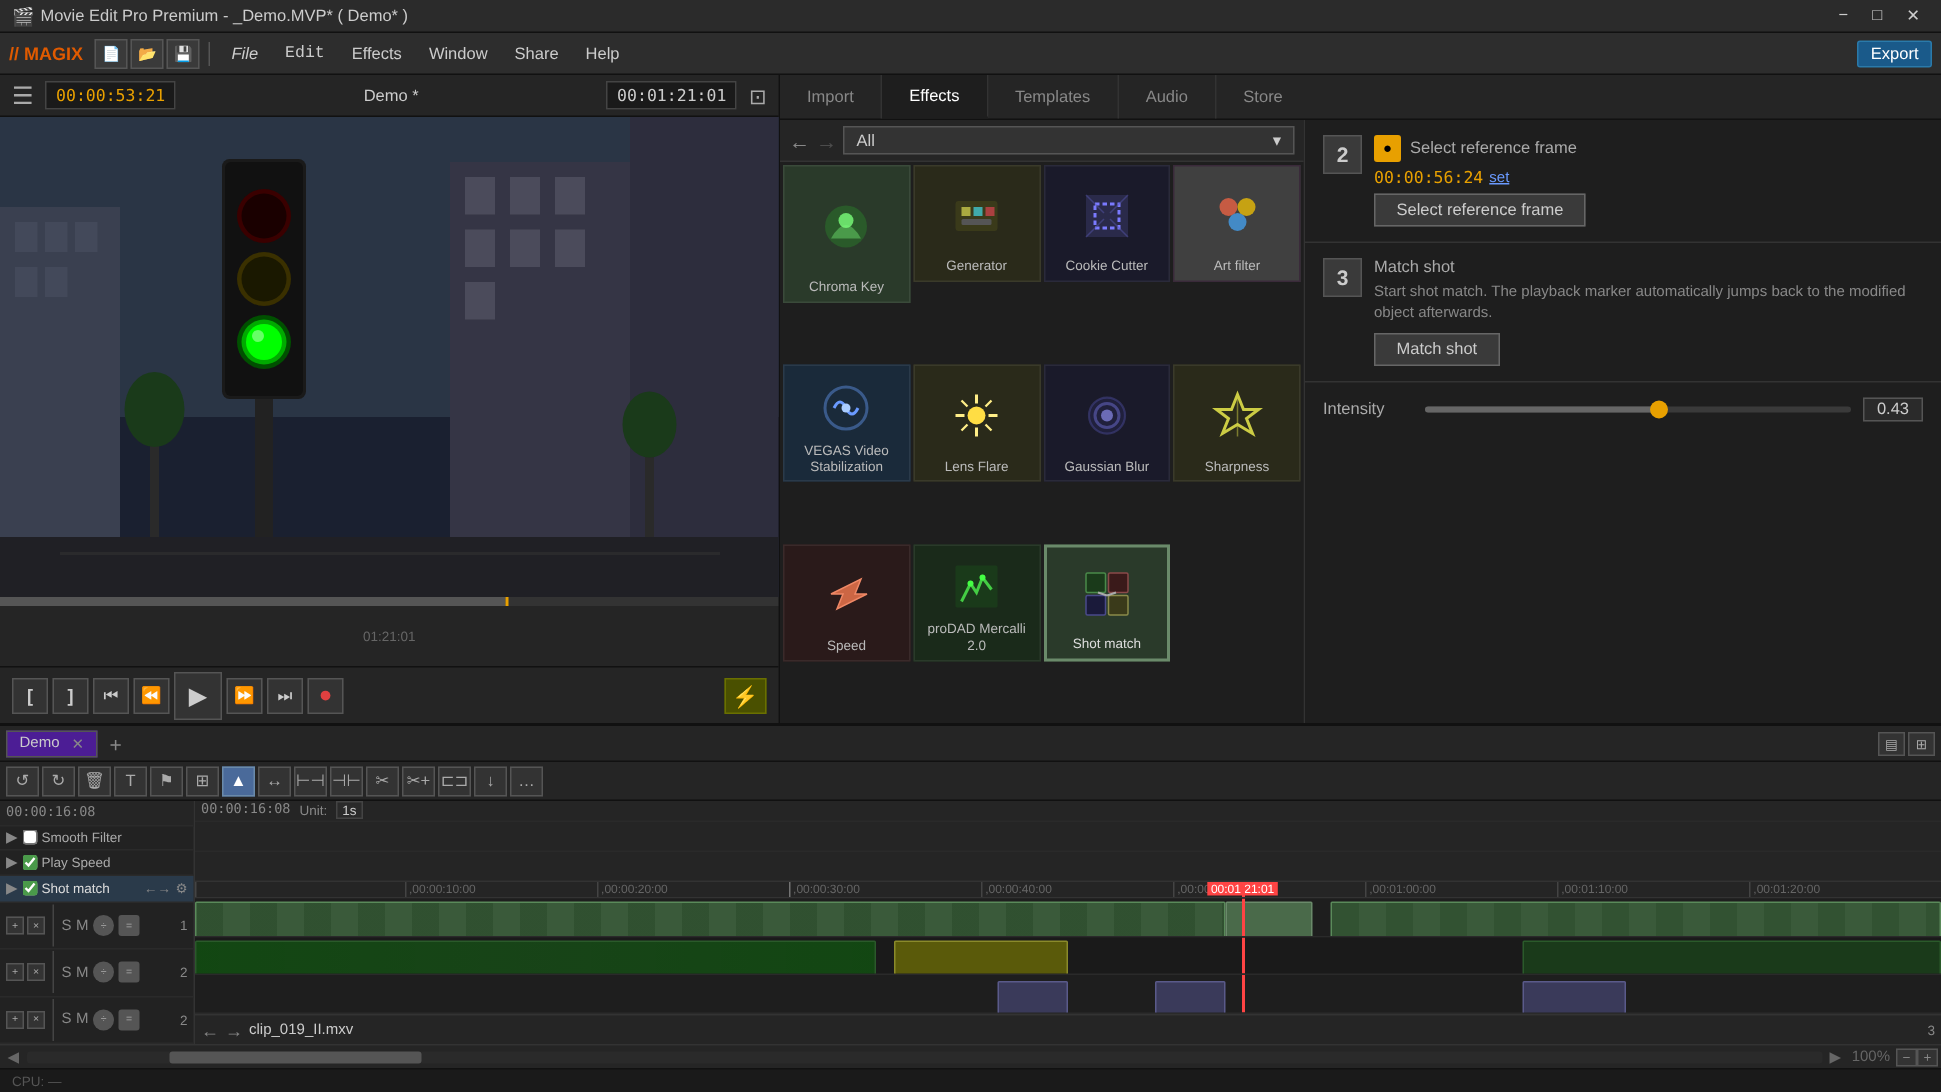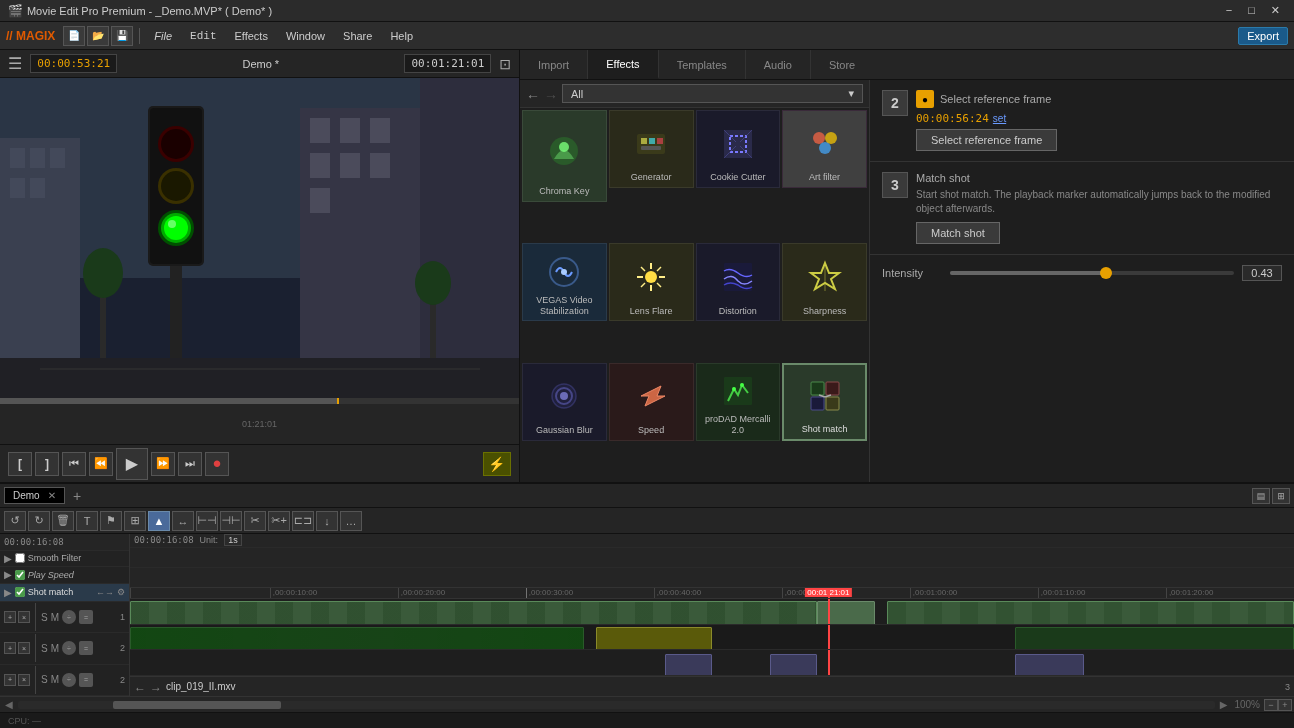--- a/index.html
+++ b/index.html
@@ -239,52 +239,41 @@
                   <line x1="26" y1="18" x2="32" y2="18" stroke="#ffee88" stroke-width="2"></line>
                   <line x1="8" y1="8" x2="12" y2="12" stroke="#ffee88" stroke-width="1.5"></line>
                   <line x1="24" y1="24" x2="28" y2="28" stroke="#ffee88" stroke-width="1.5"></line>
                   <line x1="28" y1="8" x2="24" y2="12" stroke="#ffee88" stroke-width="1.5"></line>
                   <line x1="8" y1="28" x2="12" y2="24" stroke="#ffee88" stroke-width="1.5"></line>
                 </svg>
             </div>
             <span style="font-size:9px;color:#bbb;text-align:center;line-height:1.2;">Lens Flare</span>
           </div>
 
-          <div style="background:#1a1a2a;border:1px solid #2a2a3a;padding:4px;display:flex;flex-direction:column;align-items:center;justify-content:flex-end;cursor:pointer;height:78px;">
-            <div style="flex:1;display:flex;align-items:center;justify-content:center;">
-              <svg width="36" height="36" viewBox="0 0 36 36">
-                  <rect x="4" y="4" width="28" height="28" fill="#1a1a3a" rx="1"></rect>
-                  <path d="M4 12 Q10 8 18 14 Q26 20 32 16" stroke="#6666ff" stroke-width="1.5" fill="none"></path>
-                  <path d="M4 20 Q12 14 18 22 Q24 28 32 22" stroke="#8888ff" stroke-width="1.5" fill="none"></path>
-                  <path d="M4 26 Q10 22 18 26 Q26 32 32 28" stroke="#4444cc" stroke-width="1.5" fill="none"></path>
-                </svg>
-            </div>
-            <span style="font-size:9px;color:#bbb;text-align:center;line-height:1.2;">Distortion</span>
-          </div>
-
-          <div style="background:#2a2a1a;border:1px solid #3a3a2a;padding:4px;display:flex;flex-direction:column;align-items:center;justify-content:flex-end;cursor:pointer;height:78px;">
-            <div style="flex:1;display:flex;align-items:center;justify-content:center;">
-              <svg width="36" height="36" viewBox="0 0 36 36">
-                  <path d="M18 4 L22 14 L32 14 L24 20 L28 30 L18 24 L8 30 L12 20 L4 14 L14 14 Z" fill="none" stroke="#cccc44" stroke-width="2"></path>
-                  <path d="M18 4 L18 32" stroke="#cccc44" stroke-width="1" opacity="0.5"></path>
-                </svg>
-            </div>
-            <span style="font-size:9px;color:#bbb;text-align:center;line-height:1.2;">Sharpness</span>
-          </div>
 
           <div style="background:#1a1a2a;border:1px solid #2a2a3a;padding:4px;display:flex;flex-direction:column;align-items:center;justify-content:flex-end;cursor:pointer;height:78px;">
             <div style="flex:1;display:flex;align-items:center;justify-content:center;">
               <svg width="36" height="36" viewBox="0 0 36 36">
                   <circle cx="18" cy="18" r="12" fill="none" stroke="#5555aa" stroke-width="1.5" opacity="0.4"></circle>
                   <circle cx="18" cy="18" r="8" fill="none" stroke="#6666bb" stroke-width="2" opacity="0.6"></circle>
                   <circle cx="18" cy="18" r="4" fill="#8888dd" opacity="0.8"></circle>
                   <circle cx="18" cy="18" r="12" fill="#4444aa" opacity="0.15"></circle>
                 </svg>
             </div>
             <span style="font-size:9px;color:#bbb;text-align:center;line-height:1.2;">Gaussian Blur</span>
+          </div>
+
+          <div style="background:#2a2a1a;border:1px solid #3a3a2a;padding:4px;display:flex;flex-direction:column;align-items:center;justify-content:flex-end;cursor:pointer;height:78px;">
+            <div style="flex:1;display:flex;align-items:center;justify-content:center;">
+              <svg width="36" height="36" viewBox="0 0 36 36">
+                  <path d="M18 4 L22 14 L32 14 L24 20 L28 30 L18 24 L8 30 L12 20 L4 14 L14 14 Z" fill="none" stroke="#cccc44" stroke-width="2"></path>
+                  <path d="M18 4 L18 32" stroke="#cccc44" stroke-width="1" opacity="0.5"></path>
+                </svg>
+            </div>
+            <span style="font-size:9px;color:#bbb;text-align:center;line-height:1.2;">Sharpness</span>
           </div>
 
           <div style="background:#2a1a1a;border:1px solid #3a2a2a;padding:4px;display:flex;flex-direction:column;align-items:center;justify-content:flex-end;cursor:pointer;height:78px;">
             <div style="flex:1;display:flex;align-items:center;justify-content:center;">
               <svg width="36" height="36" viewBox="0 0 36 36">
                   <path d="M8 18 L28 8 L24 18 L32 18 L12 28 L16 18 Z" fill="#cc6644" stroke="#ee8866" stroke-width="1"></path>
                 </svg>
             </div>
             <span style="font-size:9px;color:#bbb;text-align:center;line-height:1.2;">Speed</span>
           </div>
@@ -367,21 +356,21 @@
       </div>
 
     </div>
   </div>
 
 </div>
 
 <div id="timeline-area" style="height:230px;display:flex;flex-direction:column;background:#1a1a1a;border-top:2px solid #111;flex-shrink:0;">
 
   <div style="height:24px;background:#252525;display:flex;align-items:center;padding:0 4px;gap:4px;border-bottom:1px solid #111;">
-    <div style="background:#000000;border:1px solid #555;padding:2px 8px;font-size:10px;color:#ccc;display:flex;align-items:center;gap:4px;cursor:pointer;">
+    <div style="background:#4c1d95;border:1px solid #555;padding:2px 8px;font-size:10px;color:#ccc;display:flex;align-items:center;gap:4px;cursor:pointer;">
       <span>Demo</span>
       <span style="color:#888;font-size:10px;cursor:pointer;margin-left:4px;">✕</span>
     </div>
     <span style="color:#888;cursor:pointer;font-size:14px;padding:0 4px;">+</span>
     <span style="flex:1;"></span>
 
     <div style="display:flex;gap:2px;align-items:center;">
       <div style="width:18px;height:16px;background:#333;border:1px solid #555;display:flex;align-items:center;justify-content:center;cursor:pointer;font-size:9px;color:#aaa;">▤</div>
       <div style="width:18px;height:16px;background:#333;border:1px solid #555;display:flex;align-items:center;justify-content:center;cursor:pointer;font-size:9px;color:#aaa;">⊞</div>
     </div>
@@ -416,21 +405,21 @@
 
       <div style="height:20px;border-bottom:1px solid #2a2a2a;display:flex;align-items:center;padding:0 4px;gap:3px;">
         <span style="color:#888;font-size:10px;cursor:pointer;">▶</span>
         <input type="checkbox" style="width: 10px; height: 10px; margin: 0px; accent-color: rgb(119, 119, 119);">
         <span style="font-size:9px;color:#aaa;">Smooth Filter</span>
       </div>
 
       <div style="height:20px;border-bottom:1px solid #2a2a2a;display:flex;align-items:center;padding:0 4px;gap:3px;">
         <span style="color:#888;font-size:10px;cursor:pointer;">▶</span>
         <input type="checkbox" style="width: 10px; height: 10px; margin: 0px; accent-color: rgb(74, 154, 74);" checked="">
-        <span style="font-size:9px;color:#aaa;font-style:italic;">Play Speed</span>
+        <span style="font-size:9px;color:#aaa;">Play Speed</span>
       </div>
 
       <div style="height:22px;border-bottom:1px solid #2a2a2a;display:flex;align-items:center;padding:0 4px;gap:3px;background:#2a3a4a;">
         <span style="color:#888;font-size:10px;cursor:pointer;">▶</span>
         <input type="checkbox" style="width: 10px; height: 10px; margin: 0px; accent-color: rgb(74, 154, 74);" checked="">
         <span style="font-size:9px;color:#ddd;">Shot match</span>
         <span style="flex:1;"></span>
         <span style="color:#888;font-size:9px;">←→</span>
         <span style="color:#888;font-size:9px;cursor:pointer;">⚙</span>
       </div>

